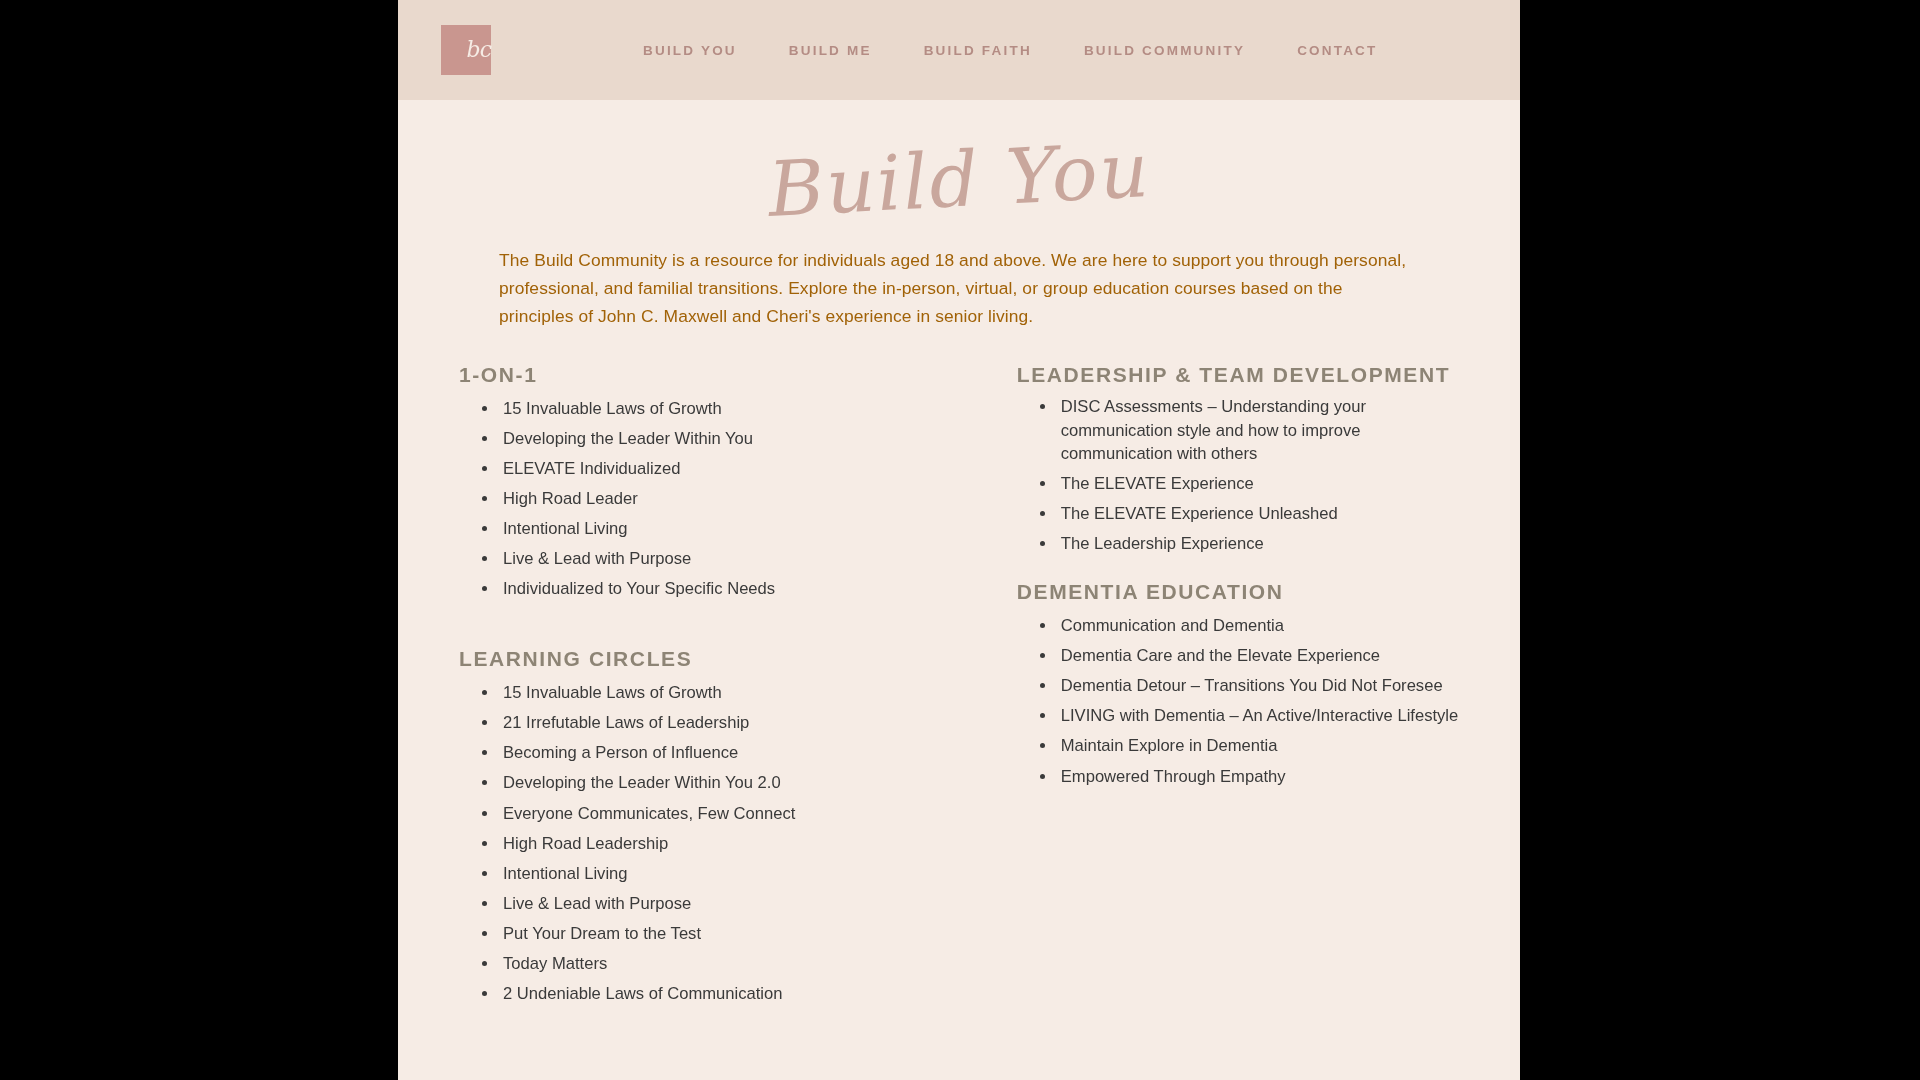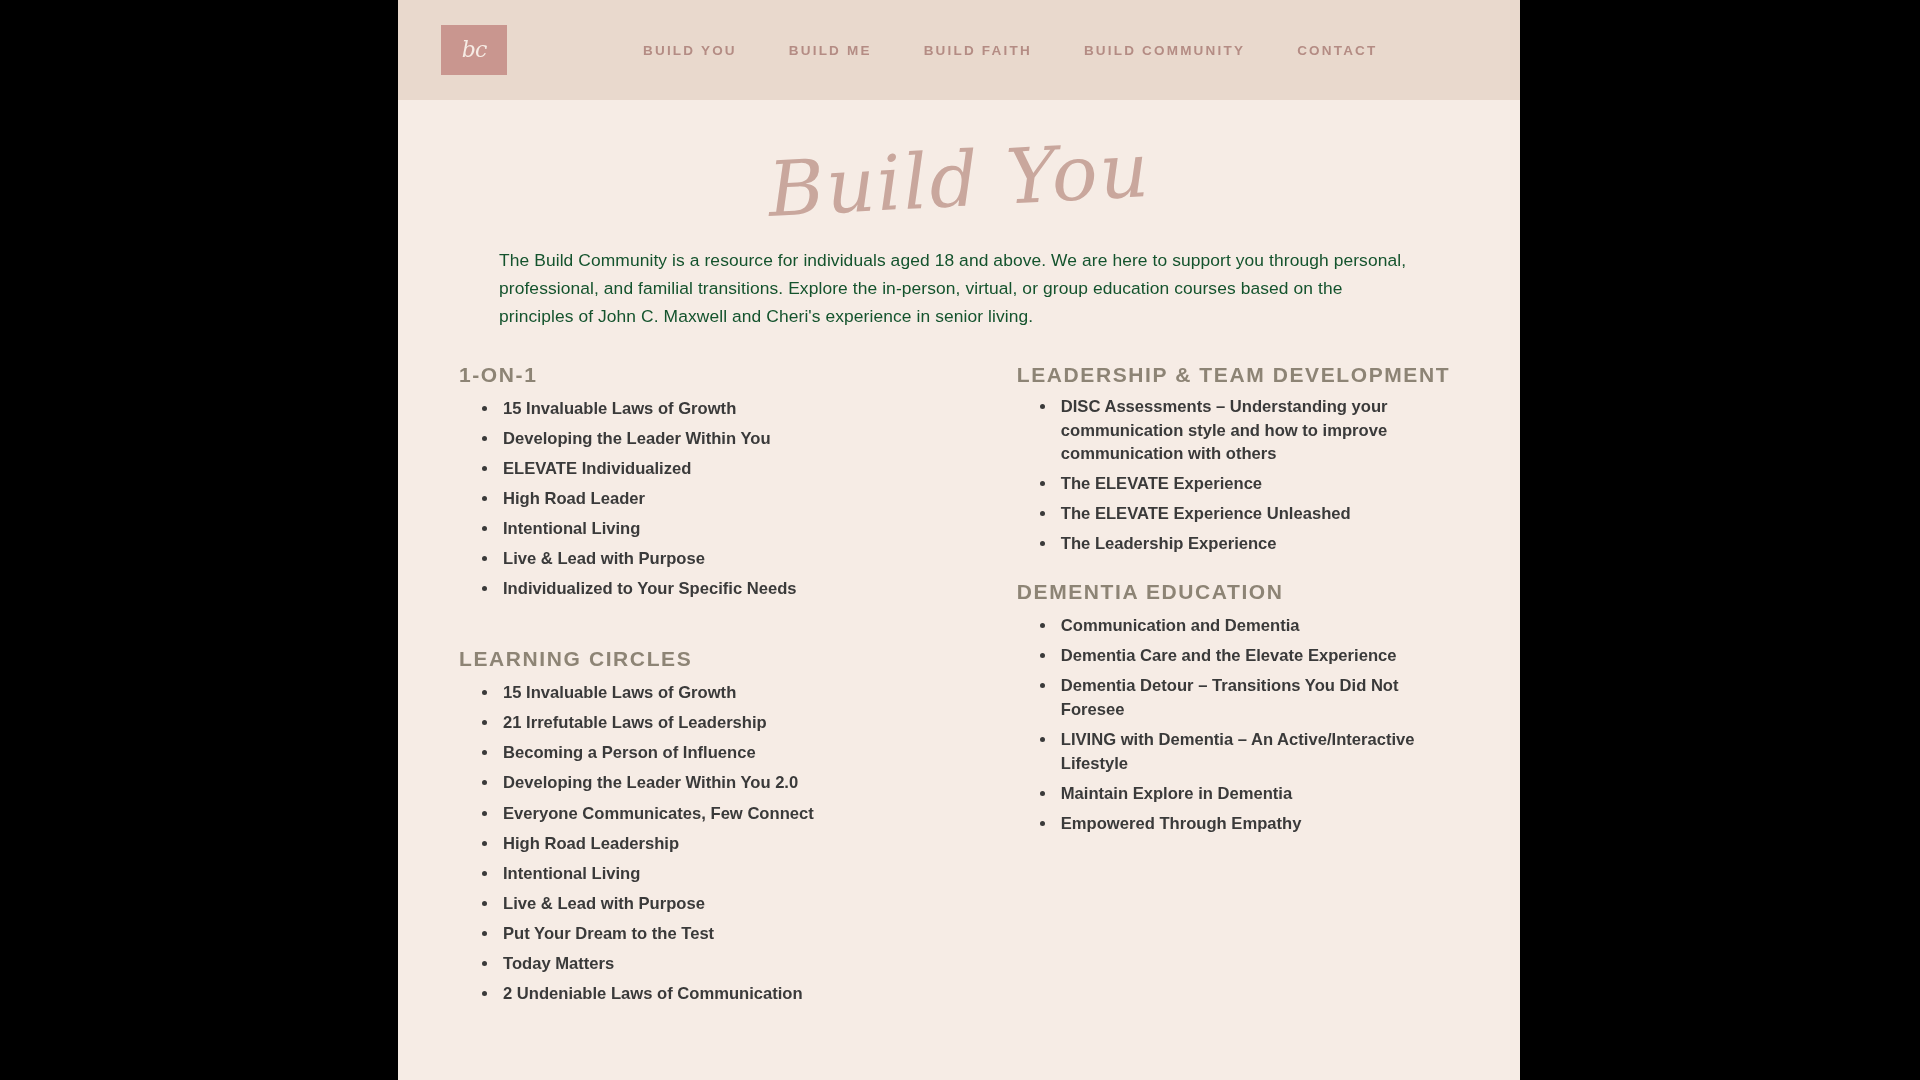--- a/index.html
+++ b/index.html
@@ -27,26 +27,26 @@
     height: 100px;
     background: #e9d9cd;
     display: flex;
     align-items: center;
     position: relative;
   }
   .logo {
     position: absolute;
     left: 43px;
     top: 25px;
-    width: 66px;
+    width: 50px;
     height: 50px;
     background: #c9968f;
     display: flex;
     align-items: center;
-    justify-content: center;
+    justify-content: flex-end;
   }
   .logo-mark {
     font-family: "DejaVu Serif", serif;
     font-style: italic;
     font-size: 22px;
     color: #f6ece5;
     line-height: 1;
     letter-spacing: -1px;
   }
   .nav {
@@ -89,21 +89,21 @@
     letter-spacing: 2px;
     line-height: 1.1;
     display: inline-block;
     transform: rotate(-3deg);
   }
   .intro {
     width: 920px;
     margin: 10px auto 0 auto;
     font-size: 17.4px;
     line-height: 1.63;
-    color: #14532d;
+    color: #a16207;
     font-family: "Liberation Sans", sans-serif;
     letter-spacing: 0.1px;
   }
   .columns {
     display: flex;
     margin: 30px auto 0 auto;
     width: 1000px;
     gap: 44px;
   }
   .col {
@@ -119,21 +119,20 @@
     color: #8d8475;
     letter-spacing: 1.6px;
     margin: 0 0 8px 0;
     line-height: 1.35;
   }
   .sec-title.tight { margin-bottom: 0; }
   ul.list {
     margin: 6px 0 0 0;
     padding-left: 40px;
     list-style: disc;
-    font-weight: bold;
   }
   ul.list li {
     font-size: 16.6px;
     line-height: 1.42;
     color: #3a3a3a;
     margin-bottom: 6.5px;
     padding-left: 4px;
   }
   .block-gap-left { margin-top: 44px; }
   .block-gap-right { margin-top: 22px; }

